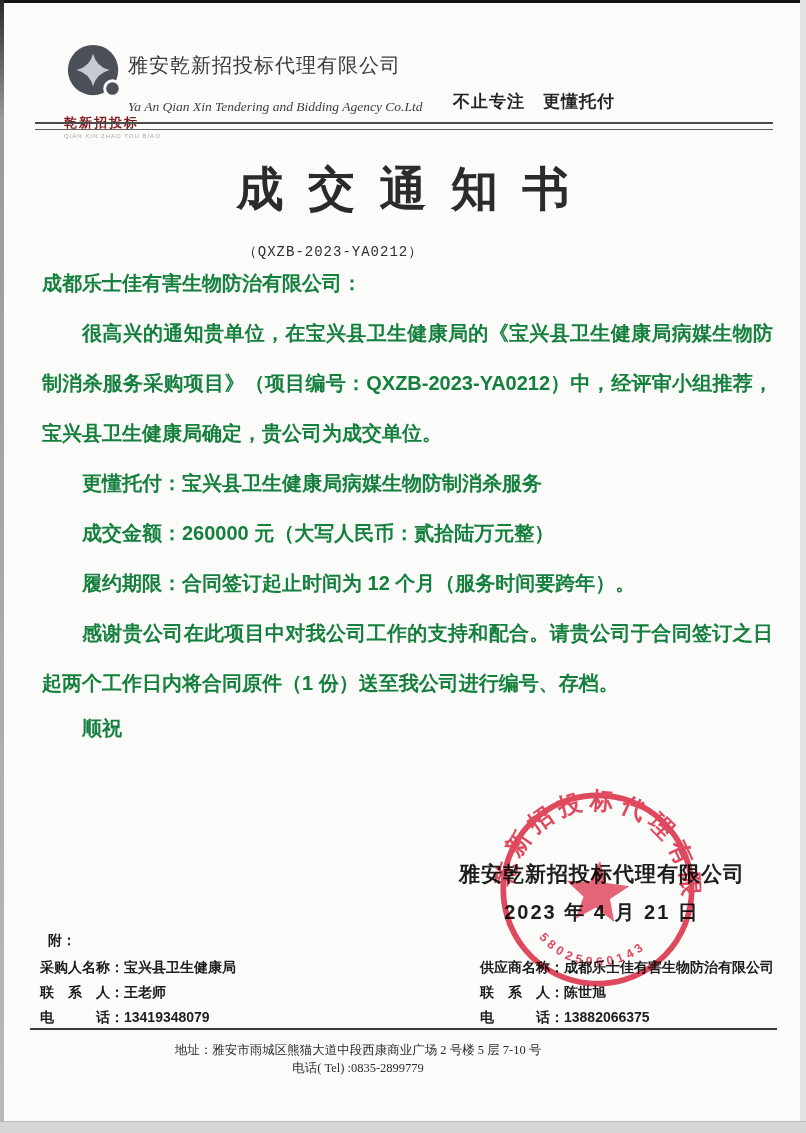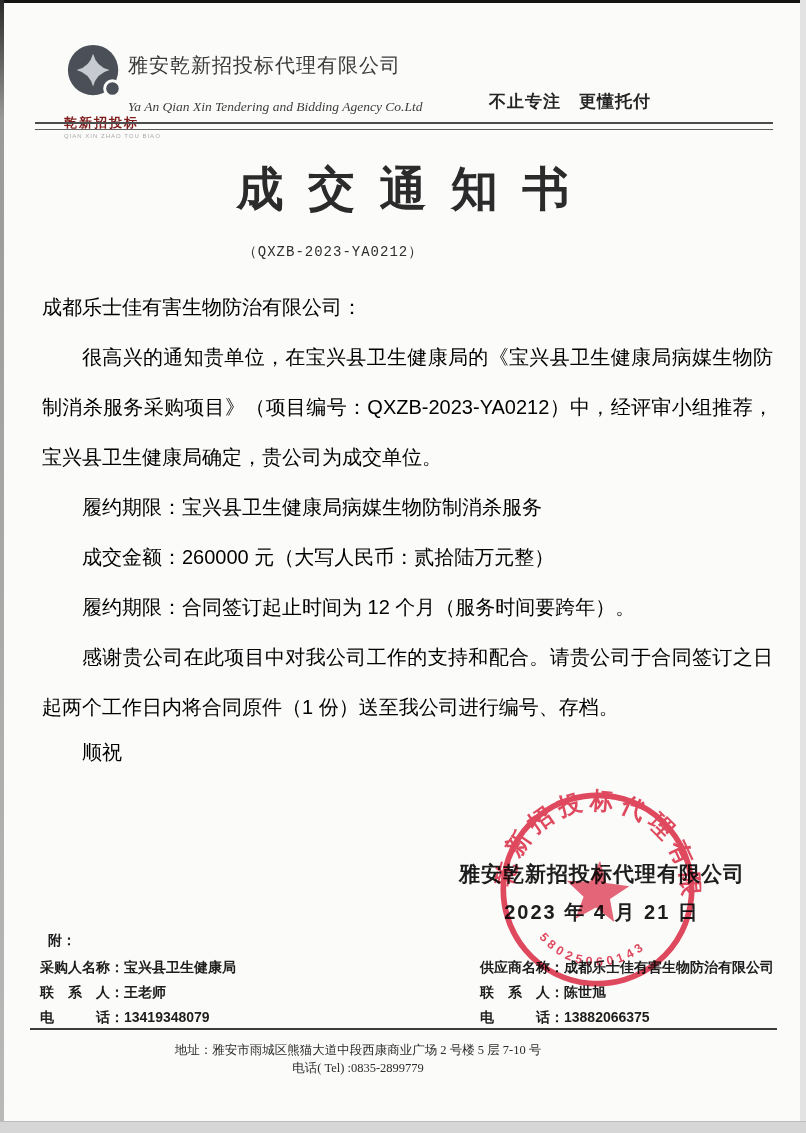--- a/index.html
+++ b/index.html
@@ -20,34 +20,34 @@
 
   
   .logo{position:absolute;left:64px;top:42px;width:130px;text-align:left;}
   .logo svg{display:block;}
   .logo-text{font-size:13px;letter-spacing:2px;color:#7f1d1d;margin-top:10px;font-weight:600;}
   .logo-sub{font-size:6px;color:#aaa;letter-spacing:1px;margin-top:1px;}
   .header-text{position:absolute;left:128px;top:52px;}
   .company-cn{font-size:20px;color:#3a3a3a;letter-spacing:1px;}
   .company-en{font-size:13.5px;color:#3d3d3d;font-style:italic;margin-top:20px;
     font-family:"Liberation Serif",serif;}
-  .slogan{position:absolute;left:453px;top:90px;font-size:17px;font-weight:700;color:#242424;letter-spacing:1px;margin-left:36px;}
+  .slogan{position:absolute;left:453px;top:90px;font-size:17px;font-weight:700;color:#242424;letter-spacing:1px;}
   .header-divider{position:absolute;left:35px;top:122px;width:738px;height:5px;
     border-top:2px solid #4c4c4c;border-bottom:1.5px solid #5a5a5a;}
 
   
   .doc-title{position:absolute;top:158px;left:0;width:806px;text-align:center;
     font-family:Liberation Mono, monospace;font-weight:700;font-size:47px;color:#2b2b2b;}
   .doc-title span{letter-spacing:0.52em;margin-right:-0.52em;}
   .doc-number{position:absolute;top:243px;left:0;width:666px;text-align:center;
     font-family:"Liberation Mono",monospace;font-size:14px;color:#2e2e2e;letter-spacing:1px;}
 
   
-  .body{position:absolute;left:42px;top:282px;width:731px;font-size:20px;font-weight:400;
-    line-height:50px;color:#000000;}
+  .body{position:absolute;left:42px;top:258px;width:731px;font-size:20px;font-weight:700;
+    line-height:50px;color:#15803d;}
   .body p{margin:0;}
   .indent{text-indent:2em;}
   .just{text-align:justify;}
   .closing1{line-height:40px;}
   .closing2{line-height:34px;}
 
   
   .signature{position:absolute;left:432px;top:860px;width:340px;text-align:center;z-index:1;}
   .sig-company{font-size:21px;font-weight:700;letter-spacing:1px;}
   .sig-date{font-size:20px;font-weight:600;margin-top:11px;letter-spacing:2px;}
@@ -90,21 +90,21 @@
   <div class="header-divider"></div>
 
   <div class="doc-title">
     <span>成交通知书</span>
   </div>
   <div class="doc-number">（QXZB-2023-YA0212）</div>
 
   <div class="body">
     <p>成都乐士佳有害生物防治有限公司：</p>
     <p class="indent just">很高兴的通知贵单位，在宝兴县卫生健康局的《宝兴县卫生健康局病媒生物防制消杀服务采购项目》（项目编号：QXZB-2023-YA0212）中，经评审小组推荐，宝兴县卫生健康局确定，贵公司为成交单位。</p>
-    <p class="indent">履约期限：宝兴县卫生健康局病媒生物防制消杀服务</p>
+    <p class="indent">更懂托付：宝兴县卫生健康局病媒生物防制消杀服务</p>
     <p class="indent">成交金额：260000 元（大写人民币：贰拾陆万元整）</p>
     <p class="indent">履约期限：合同签订起止时间为 12 个月（服务时间要跨年）。</p>
     <p class="indent just">感谢贵公司在此项目中对我公司工作的支持和配合。请贵公司于合同签订之日起两个工作日内将合同原件（1 份）送至我公司进行编号、存档。</p>
     <p class="indent closing1">顺祝</p>
   </div>
 
   <div class="signature">
     <div class="sig-company">雅安乾新招投标代理有限公司</div>
     <div class="sig-date">2023 年 4 月 21 日</div>
   </div>

